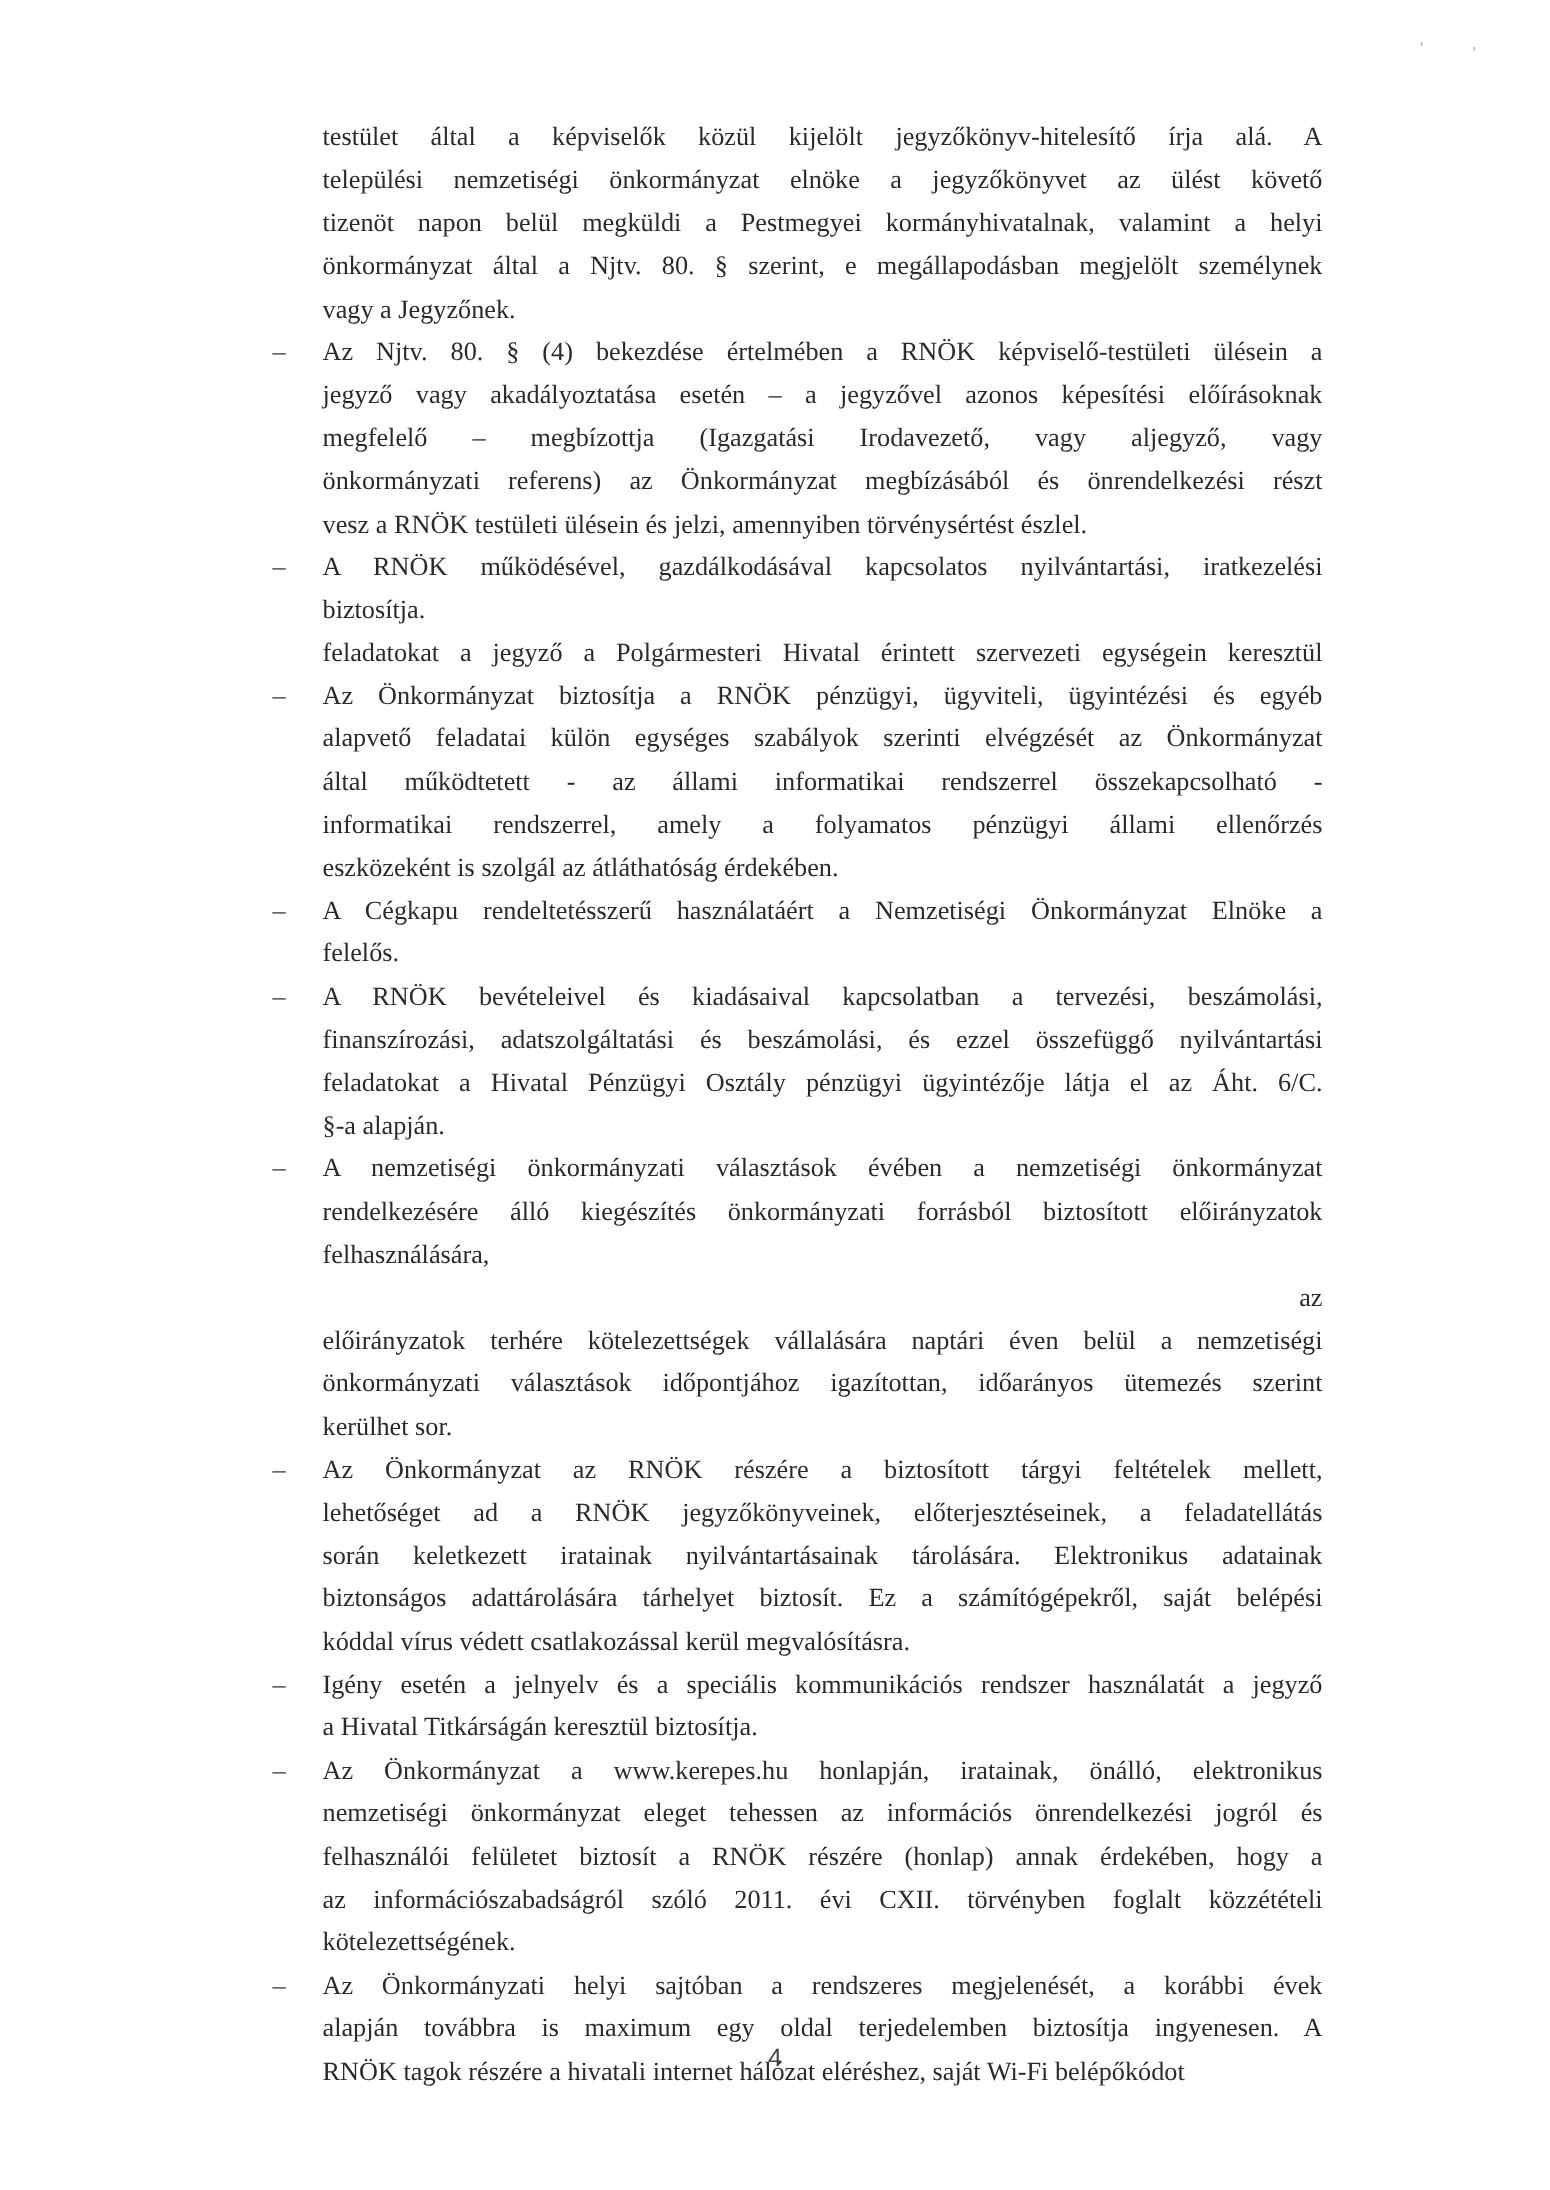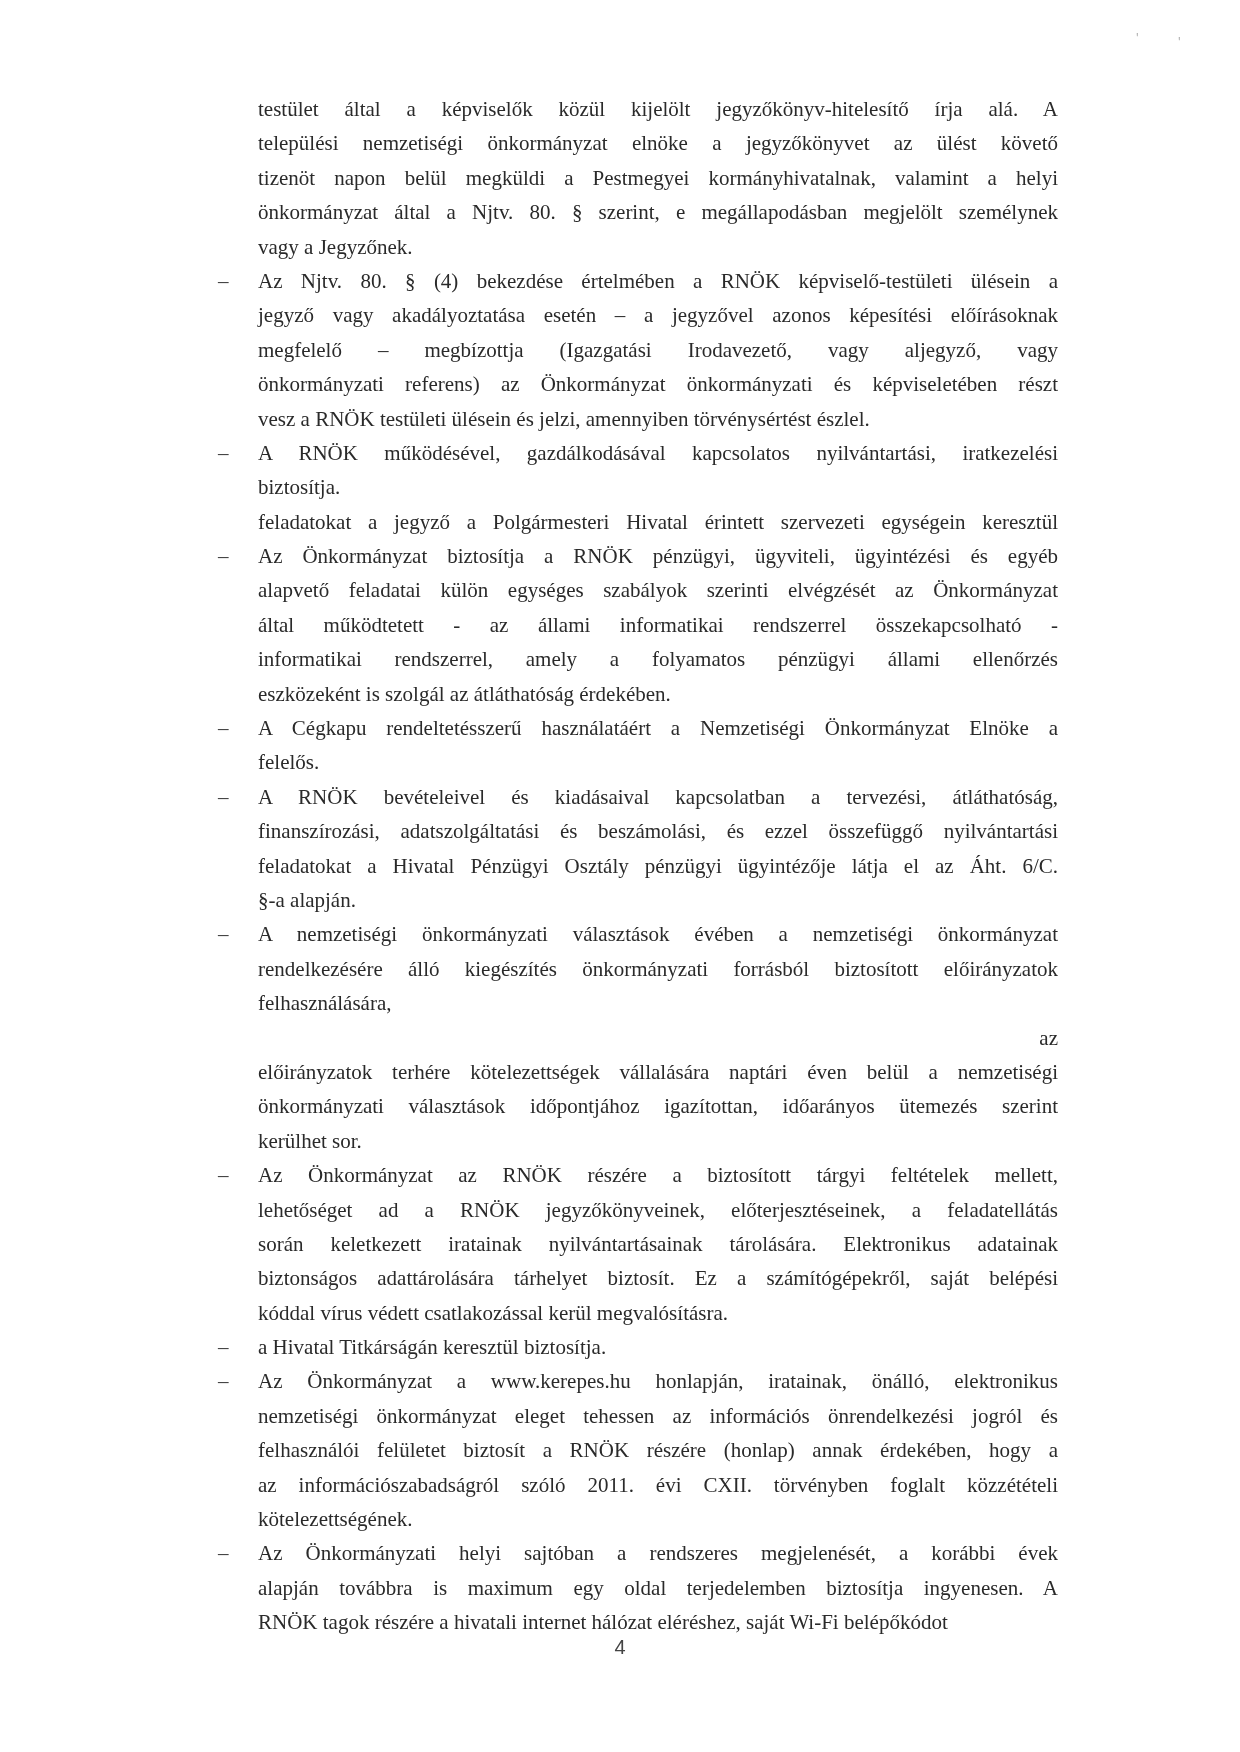--- a/index.html
+++ b/index.html
@@ -42,21 +42,21 @@
       <span class="line">önkormányzat által a Njtv. 80. § szerint, e megállapodásban megjelölt személynek</span>
       <span class="line last">vagy a Jegyzőnek.</span>
     </div>
 
     <div id="bullet-list">
         <div class="bullet-row">
           <span class="dash">–</span>
           <span class="line">Az Njtv. 80. § (4) bekezdése értelmében a RNÖK képviselő-testületi ülésein a</span>
           <span class="line">jegyző vagy akadályoztatása esetén – a jegyzővel azonos képesítési előírásoknak</span>
           <span class="line">megfelelő – megbízottja (Igazgatási Irodavezető, vagy aljegyző, vagy</span>
-          <span class="line">önkormányzati referens) az Önkormányzat önkormányzati és képviseletében részt</span>
+          <span class="line">önkormányzati referens) az Önkormányzat megbízásából és önrendelkezési részt</span>
           <span class="line last">vesz a RNÖK testületi ülésein és jelzi, amennyiben törvénysértést észlel.</span>
         </div>
         <div class="bullet-row">
           <span class="dash">–</span>
           <span class="line">A RNÖK működésével, gazdálkodásával kapcsolatos nyilvántartási, iratkezelési</span>
           <span class="line last">biztosítja.</span>
           <span class="line">feladatokat a jegyző a Polgármesteri Hivatal érintett szervezeti egységein keresztül</span>
         </div>
         <div class="bullet-row">
           <span class="dash">–</span>
@@ -66,21 +66,21 @@
           <span class="line">informatikai rendszerrel, amely a folyamatos pénzügyi állami ellenőrzés</span>
           <span class="line last">eszközeként is szolgál az átláthatóság érdekében.</span>
         </div>
         <div class="bullet-row">
           <span class="dash">–</span>
           <span class="line">A Cégkapu rendeltetésszerű használatáért a Nemzetiségi Önkormányzat Elnöke a</span>
           <span class="line last">felelős.</span>
         </div>
         <div class="bullet-row">
           <span class="dash">–</span>
-          <span class="line">A RNÖK bevételeivel és kiadásaival kapcsolatban a tervezési, átláthatóság,</span>
+          <span class="line">A RNÖK bevételeivel és kiadásaival kapcsolatban a tervezési, beszámolási,</span>
           <span class="line">finanszírozási, adatszolgáltatási és beszámolási, és ezzel összefüggő nyilvántartási</span>
           <span class="line">feladatokat a Hivatal Pénzügyi Osztály pénzügyi ügyintézője látja el az Áht. 6/C.</span>
           <span class="line last">§-a alapján.</span>
         </div>
         <div class="bullet-row">
           <span class="dash">–</span>
           <span class="line">A nemzetiségi önkormányzati választások évében a nemzetiségi önkormányzat</span>
           <span class="line">rendelkezésére álló kiegészítés önkormányzati forrásból biztosított előirányzatok</span>
           <span class="line last">felhasználására,</span>
           <span class="line right">az</span>
@@ -91,20 +91,21 @@
         <div class="bullet-row">
           <span class="dash">–</span>
           <span class="line">Az Önkormányzat az RNÖK részére a biztosított tárgyi feltételek mellett,</span>
           <span class="line">lehetőséget ad a RNÖK jegyzőkönyveinek, előterjesztéseinek, a feladatellátás</span>
           <span class="line">során keletkezett iratainak nyilvántartásainak tárolására. Elektronikus adatainak</span>
           <span class="line">biztonságos adattárolására tárhelyet biztosít. Ez a számítógépekről, saját belépési</span>
           <span class="line last">kóddal vírus védett csatlakozással kerül megvalósításra.</span>
         </div>
         <div class="bullet-row">
           <span class="dash">–</span>
+          <span class="line">Igény esetén a jelnyelv és a speciális kommunikációs rendszer használatát a jegyző</span>
           <span class="line last">a Hivatal Titkárságán keresztül biztosítja.</span>
         </div>
         <div class="bullet-row">
           <span class="dash">–</span>
           <span class="line">Az Önkormányzat a www.kerepes.hu honlapján, iratainak, önálló, elektronikus</span>
           <span class="line">nemzetiségi önkormányzat eleget tehessen az információs önrendelkezési jogról és</span>
           <span class="line">felhasználói felületet biztosít a RNÖK részére (honlap) annak érdekében, hogy a</span>
           <span class="line">az információszabadságról szóló 2011. évi CXII. törvényben foglalt közzétételi</span>
           <span class="line last">kötelezettségének.</span>
         </div>

